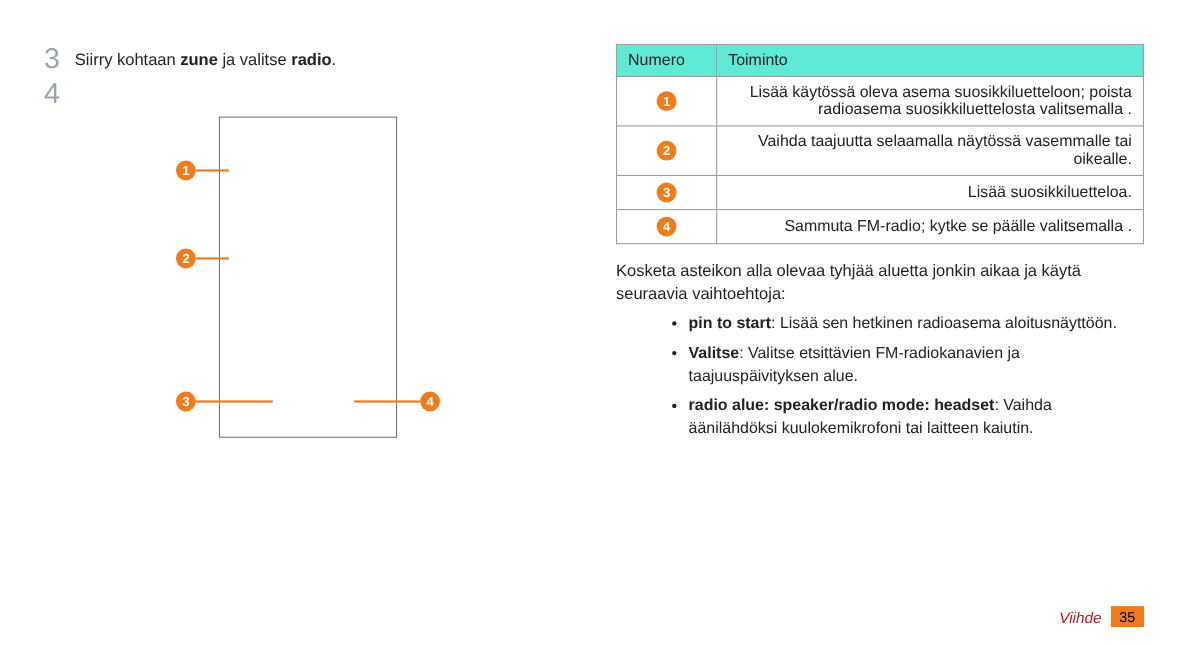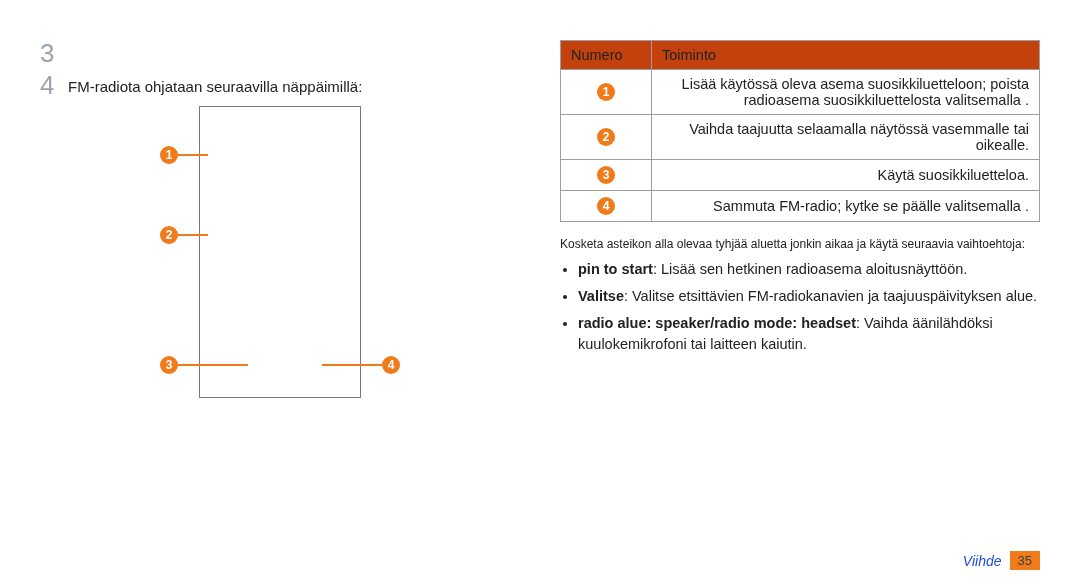--- a/index.html
+++ b/index.html
@@ -9,44 +9,44 @@
   .step{display:flex;align-items:flex-start;margin-bottom:6px;}
   .step-num{font-size:26px;color:#9aa4ad;font-weight:300;width:28px;flex:none;line-height:1;}
   .step-text{font-size:15px;line-height:1.4;padding-top:4px;}
   .phone-wrap{position:relative;width:180px;height:300px;margin:8px auto 0 auto;}
   .phone{position:absolute;left:50%;top:0;transform:translateX(-50%);width:160px;height:290px;border:1px solid #777;background:#fff;}
   .callout{position:absolute;display:flex;align-items:center;}
   .dot{width:18px;height:18px;border-radius:50%;background:#f07b1a;color:#fff;font-size:12px;font-weight:bold;display:flex;align-items:center;justify-content:center;flex:none;}
   .lead{height:2px;background:#f07b1a;flex:none;}
   .lead.l30{width:30px;} .lead.l70{width:70px;} .lead.l60{width:60px;}
   table.funcs{border-collapse:collapse;width:100%;font-size:14.5px;}
-  table.funcs th{background:#c2410c;text-align:left;font-weight:normal;padding:6px 10px;border:1px solid #9e9e9e;}
+  table.funcs th{background:#5eead4;text-align:left;font-weight:normal;padding:6px 10px;border:1px solid #9e9e9e;}
   table.funcs td{padding:6px 10px;border:1px solid #9e9e9e;vertical-align:middle;text-align:right;}
   table.funcs td.num{text-align:center;width:70px;}
-  .para{font-size:12px;line-height:1.4;margin-top:14px;}
+  .para{font-size:15px;line-height:1.4;margin-top:14px;}
   ul.opts{margin:6px 0 0 0;padding-left:18px;font-size:14.5px;line-height:1.45;}
-  ul.opts li{margin-bottom:6px;}
+  ul.opts li{margin-bottom:6px;margin-left:48px;}
   .footer{position:absolute;right:40px;bottom:16px;display:flex;align-items:center;gap:8px;}
-  .footer-section{font-style:italic;font-size:14px;color:#1d4ed8;}
-  .footer-page{background:#f07b1a;color:#404040;font-size:13px;padding:2px 8px;}
+  .footer-section{font-style:italic;font-size:14px;color:#b91c1c;}
+  .footer-page{background:#f07b1a;color:#000000;font-size:13px;padding:2px 8px;}
   b{font-weight:bold;}
 </style>
 </head>
 <body>
 
 <div class="page">
   <div class="cols">
 
     <div class="col">
       <div class="step">
         <div class="step-num">3</div>
+        <div class="step-text">Siirry kohtaan <b>zune</b> ja valitse <b>radio</b>.</div>
       </div>
       <div class="step">
         <div class="step-num">4</div>
-        <div class="step-text">FM-radiota ohjataan seuraavilla näppäimillä:</div>
       </div>
 
       <div class="phone-wrap">
         <div class="phone"></div>
 
         <div class="callout" style="left:-30px;top:40px;">
           <div class="dot">1</div>
           <div class="lead l30"></div>
         </div>
 
@@ -83,21 +83,21 @@
         <tr>
           <td class="num">
                 <div class="dot" style="margin:auto">2</div>
               </td>
           <td>Vaihda taajuutta selaamalla näytössä vasemmalle tai oikealle.</td>
         </tr>
         <tr>
           <td class="num">
                 <div class="dot" style="margin:auto">3</div>
               </td>
-          <td>Käytä suosikkiluetteloa.</td>
+          <td>Lisää suosikkiluetteloa.</td>
         </tr>
         <tr>
           <td class="num">
                 <div class="dot" style="margin:auto">4</div>
               </td>
           <td>Sammuta FM-radio; kytke se päälle valitsemalla      .</td>
         </tr>
       </tbody>
         </table>
 

